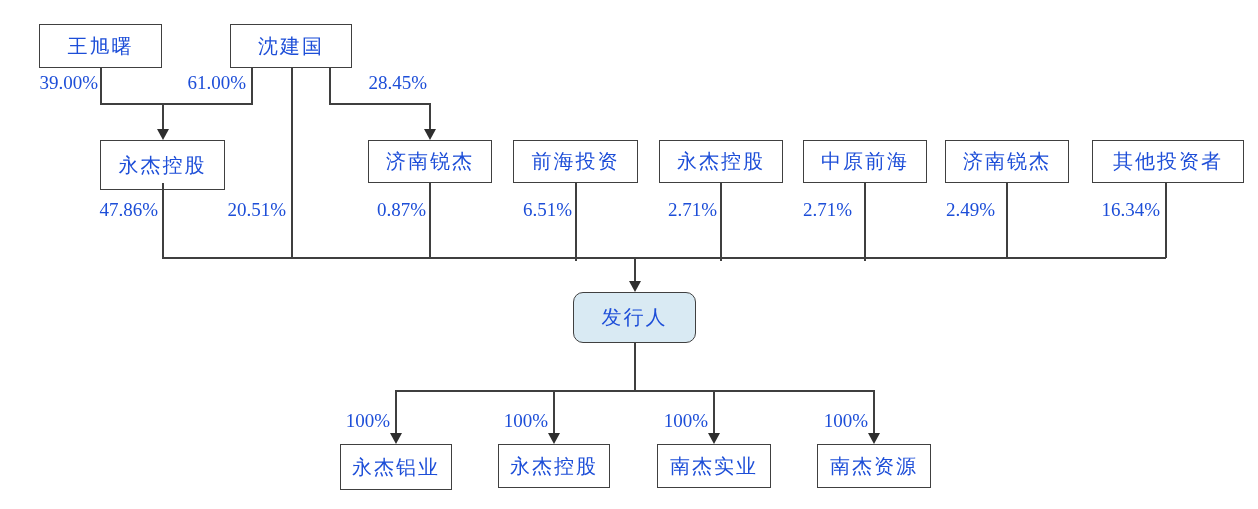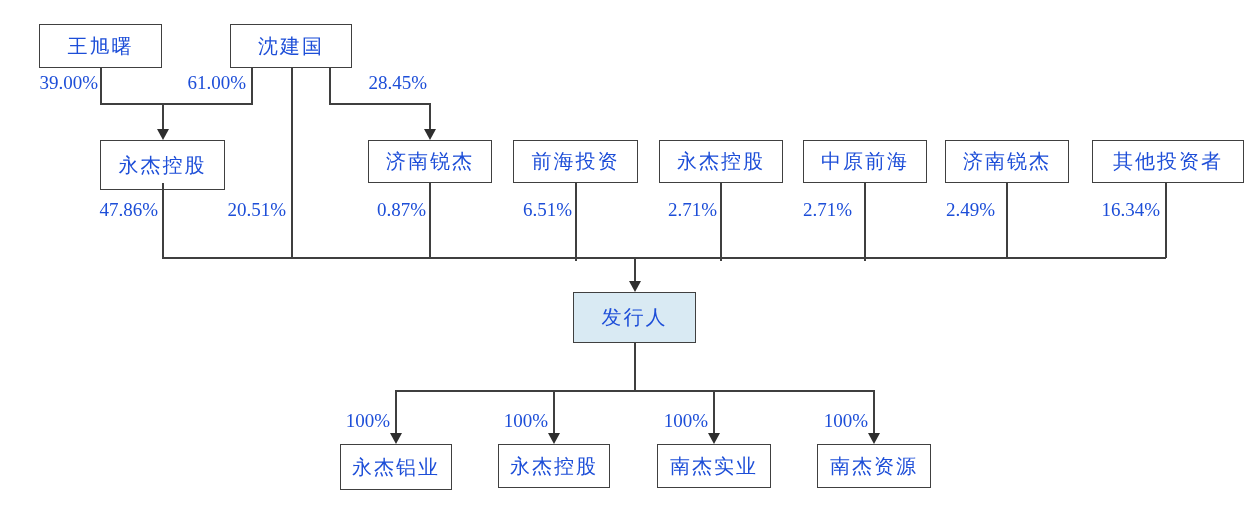--- a/index.html
+++ b/index.html
@@ -5,21 +5,21 @@
   html,body{margin:0;padding:0;background:#ffffff;}
   #stage{
     position:relative;width:1258px;height:509px;background:#ffffff;overflow:hidden;
     font-family:"Liberation Serif","DejaVu Serif",serif;color:#1d4ed8;
   }
   .box{
     position:absolute;box-sizing:border-box;border:1.5px solid #404040;background:#ffffff;
     display:flex;align-items:center;justify-content:center;
     font-size:20px;letter-spacing:2px;white-space:nowrap;
   }
-  .box.issuer{background:#d9eaf3;}
+  .box.issuer{background:#d9eaf3;border-radius:10px;}
   .hline{position:absolute;height:1.5px;background:#3f3f3f;}
   .vline{position:absolute;width:1.5px;background:#3f3f3f;}
   .arrowhead{
     position:absolute;width:0;height:0;
     border-left:6px solid transparent;border-right:6px solid transparent;
     border-top:11px solid #2e2e2e;transform:translateX(-50%);
   }
   .pct{position:absolute;font-size:19px;text-align:right;white-space:nowrap;}
 </style>
 </head>

